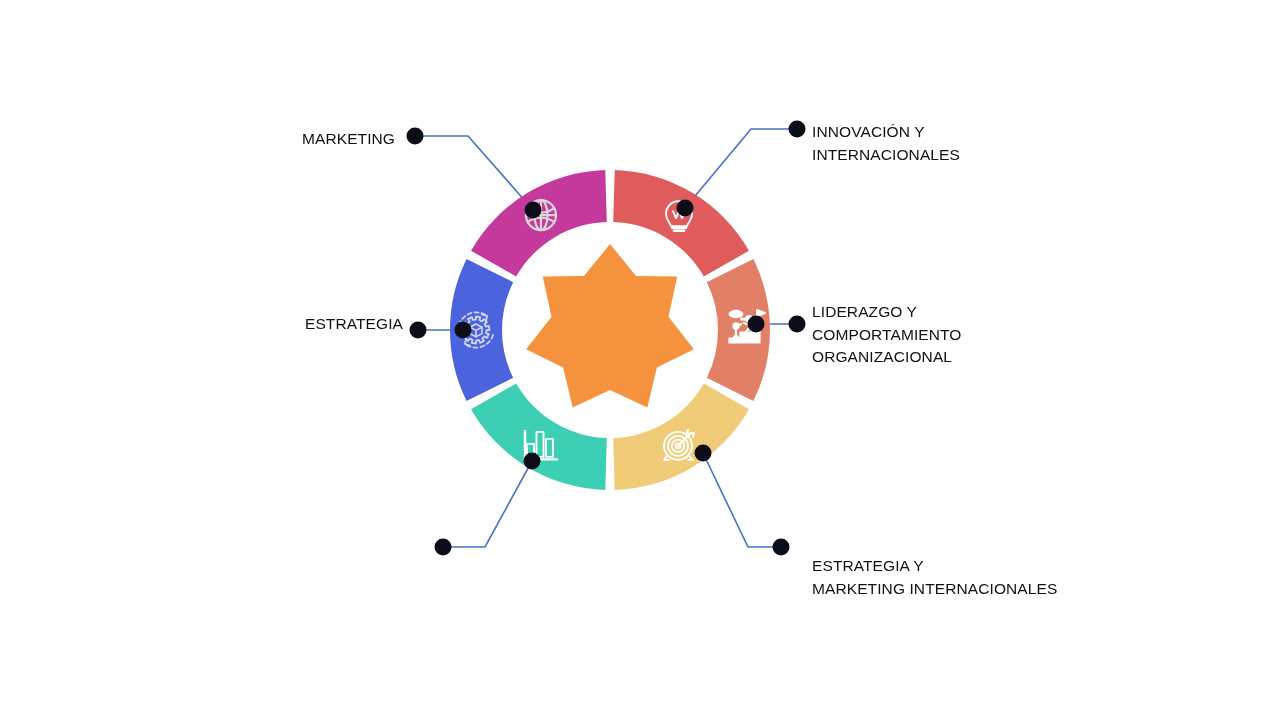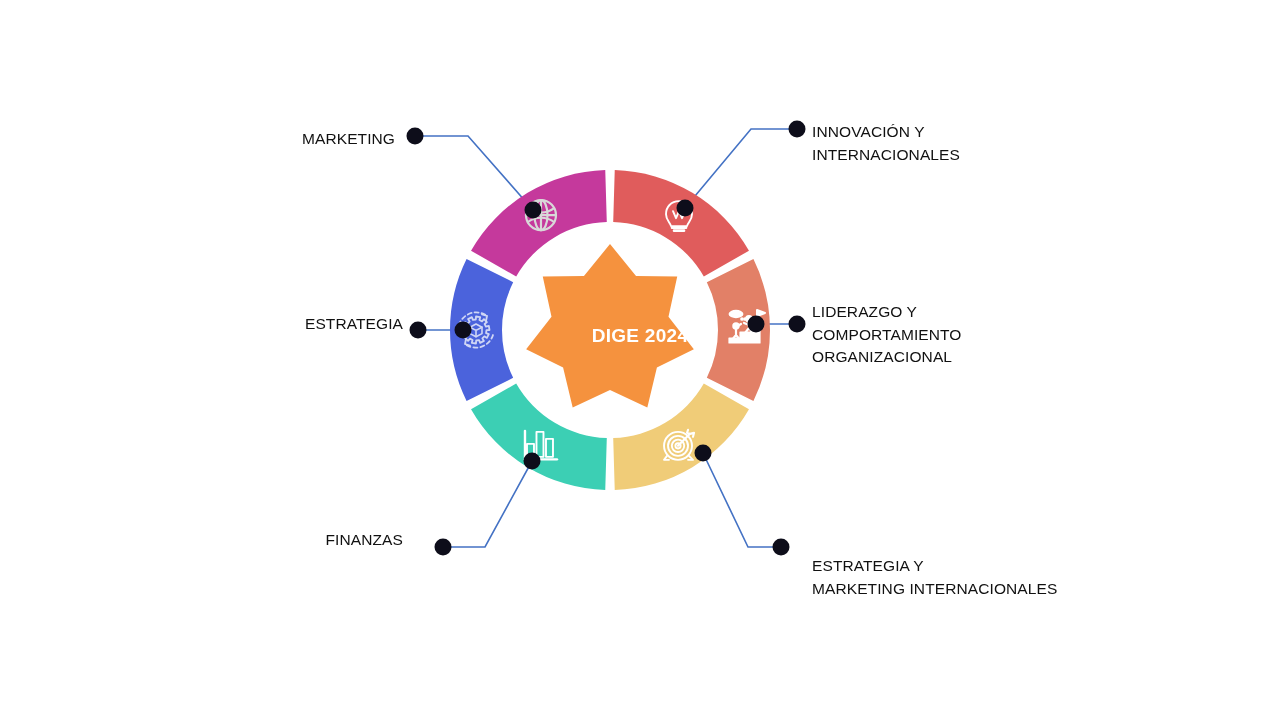--- a/index.html
+++ b/index.html
@@ -141,38 +141,36 @@
         <circle cx="703" cy="453" r="8.5" fill="#0D0D1A"></circle>
         <circle cx="443" cy="547" r="8.5" fill="#0D0D1A"></circle>
         <circle cx="532" cy="461" r="8.5" fill="#0D0D1A"></circle>
         <circle cx="418" cy="330" r="8.5" fill="#0D0D1A"></circle>
         <circle cx="463" cy="330" r="8.5" fill="#0D0D1A"></circle>
         <circle cx="415" cy="136" r="8.5" fill="#0D0D1A"></circle>
         <circle cx="533" cy="210" r="8.5" fill="#0D0D1A"></circle>
       </g>
   </svg>
 
-  <div class="center-text">DIGE 2024</div>
 
   <div id="labels">
       <div class="label-block right" style="top: 121px; left: 812px;">
         <span class="label-line">INNOVACIÓN Y</span>
         <span class="label-line">INTERNACIONALES</span>
       </div>
       <div class="label-block right" style="top: 301px; left: 812px;">
         <span class="label-line">LIDERAZGO Y</span>
         <span class="label-line">COMPORTAMIENTO</span>
         <span class="label-line">ORGANIZACIONAL</span>
       </div>
       <div class="label-block right" style="top: 555px; left: 812px;">
         <span class="label-line">ESTRATEGIA Y</span>
         <span class="label-line">MARKETING INTERNACIONALES</span>
       </div>
       <div class="label-block left" style="top: 529px; left: 0px; width: 403px;">
-        <span class="label-line">FINANZAS</span>
       </div>
       <div class="label-block left" style="top: 313px; left: 0px; width: 403px;">
         <span class="label-line">ESTRATEGIA</span>
       </div>
       <div class="label-block left" style="top: 128px; left: 0px; width: 395px;">
         <span class="label-line">MARKETING</span>
       </div>
     </div>
 </div>
 

